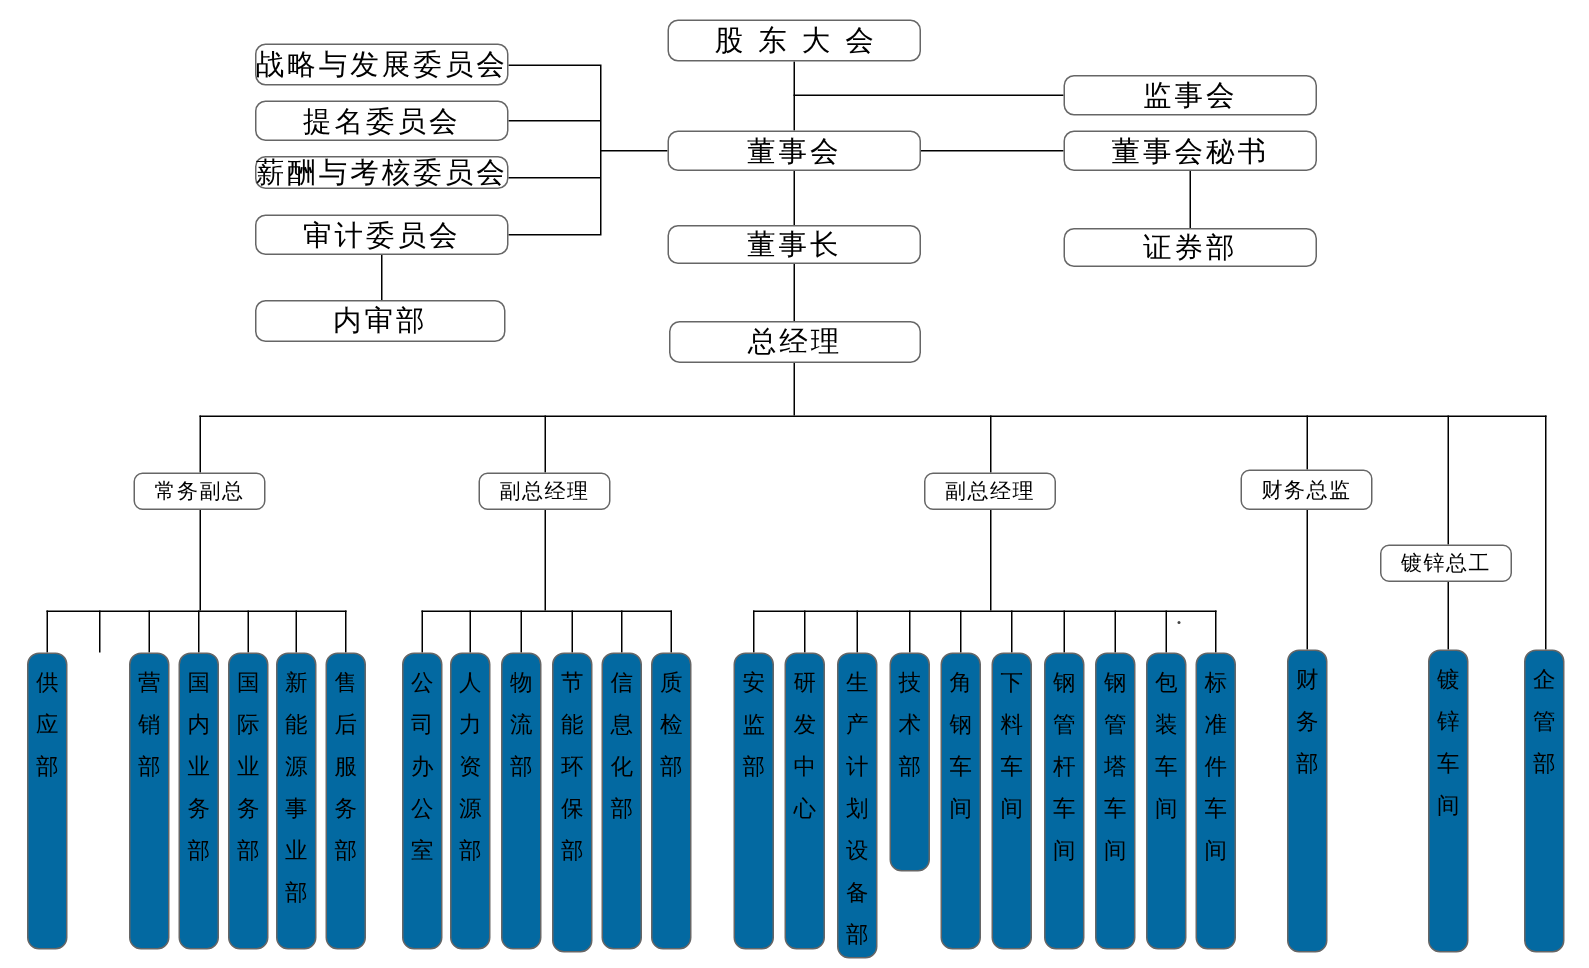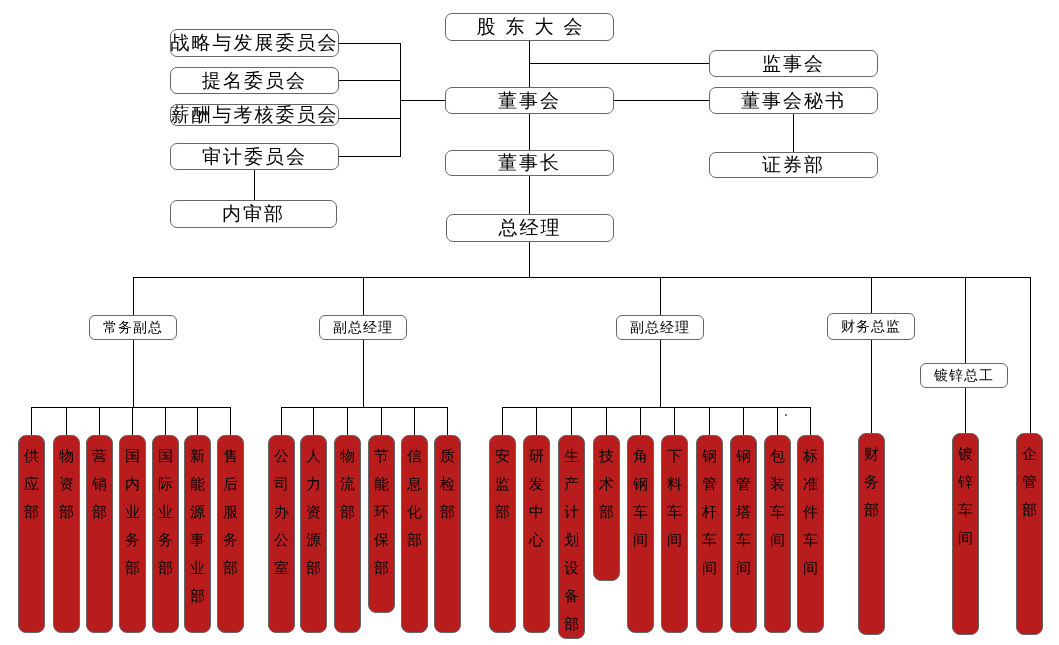--- a/index.html
+++ b/index.html
@@ -12,21 +12,21 @@
   .hbox{
     position:absolute;box-sizing:border-box;z-index:2;
     background:#fff;border:1.5px solid #666;border-radius:7px;
     display:flex;align-items:center;justify-content:center;
     font-size:19px;letter-spacing:2px;white-space:nowrap;
   }
   .hbox.sm{font-size:14px;letter-spacing:1px;border-radius:6px;}
   .hbox.spaced{letter-spacing:10px;padding-left:10px;}
   .vbox{
     position:absolute;box-sizing:border-box;z-index:2;
-    background:#b91c1c;border:1.5px solid #666;border-radius:8px;
+    background:#0369a1;border:1.5px solid #666;border-radius:8px;
     width:27px;font-size:15px;line-height:28px;text-align:center;
     padding-top:6px;word-break:break-all;overflow:hidden;
   }
   .dot{position:absolute;width:2px;height:2px;background:#444;border-radius:50%;z-index:2;}
 </style>
 </head>
 <body>
 
 <div id="canvas">
 
@@ -110,31 +110,30 @@
   <div class="hbox" style="left:170px;top:200px;width:167px;height:28px">内审部</div>
 
   <div class="hbox" style="left:446px;top:214px;width:168px;height:28px">总经理</div>
   <div class="hbox sm" style="left:89px;top:315px;width:88px;height:25px">常务副总</div>
   <div class="hbox sm" style="left:319px;top:315px;width:88px;height:25px">副总经理</div>
   <div class="hbox sm" style="left:616px;top:315px;width:88px;height:25px">副总经理</div>
   <div class="hbox sm" style="left:827px;top:313px;width:88px;height:27px">财务总监</div>
   <div class="hbox sm" style="left:920px;top:363px;width:88px;height:25px">镀锌总工</div>
 
   <div class="vbox" style="left:18px;top:435px;height:198px">供应部</div>
-  <div class="vbox" style="left:53px;top:435px;height:198px">物资部</div>
   <div class="vbox" style="left:86px;top:435px;height:198px">营销部</div>
   <div class="vbox" style="left:119px;top:435px;height:198px">国内业务部</div>
   <div class="vbox" style="left:152px;top:435px;height:198px">国际业务部</div>
   <div class="vbox" style="left:184px;top:435px;height:198px">新能源事业部</div>
   <div class="vbox" style="left:217px;top:435px;height:198px">售后服务部</div>
 
   <div class="vbox" style="left:268px;top:435px;height:198px">公司办公室</div>
   <div class="vbox" style="left:300px;top:435px;height:198px">人力资源部</div>
   <div class="vbox" style="left:334px;top:435px;height:198px">物流部</div>
-  <div class="vbox" style="left:368px;top:435px;height:178px">节能环保部</div>
+  <div class="vbox" style="left:368px;top:435px;height:200px">节能环保部</div>
   <div class="vbox" style="left:434px;top:435px;height:198px">质检部</div>
   <div class="vbox" style="left:401px;top:435px;height:198px">信息化部</div>
 
   <div class="vbox" style="left:489px;top:435px;height:198px">安监部</div>
   <div class="vbox" style="left:523px;top:435px;height:198px">研发中心</div>
   <div class="vbox" style="left:558px;top:435px;height:204px">生产计划设备部</div>
   <div class="vbox" style="left:593px;top:435px;height:146px">技术部</div>
   <div class="vbox" style="left:627px;top:435px;height:198px">角钢车间</div>
   <div class="vbox" style="left:661px;top:435px;height:198px">下料车间</div>
   <div class="vbox" style="left:696px;top:435px;height:198px">钢管杆车间</div>

